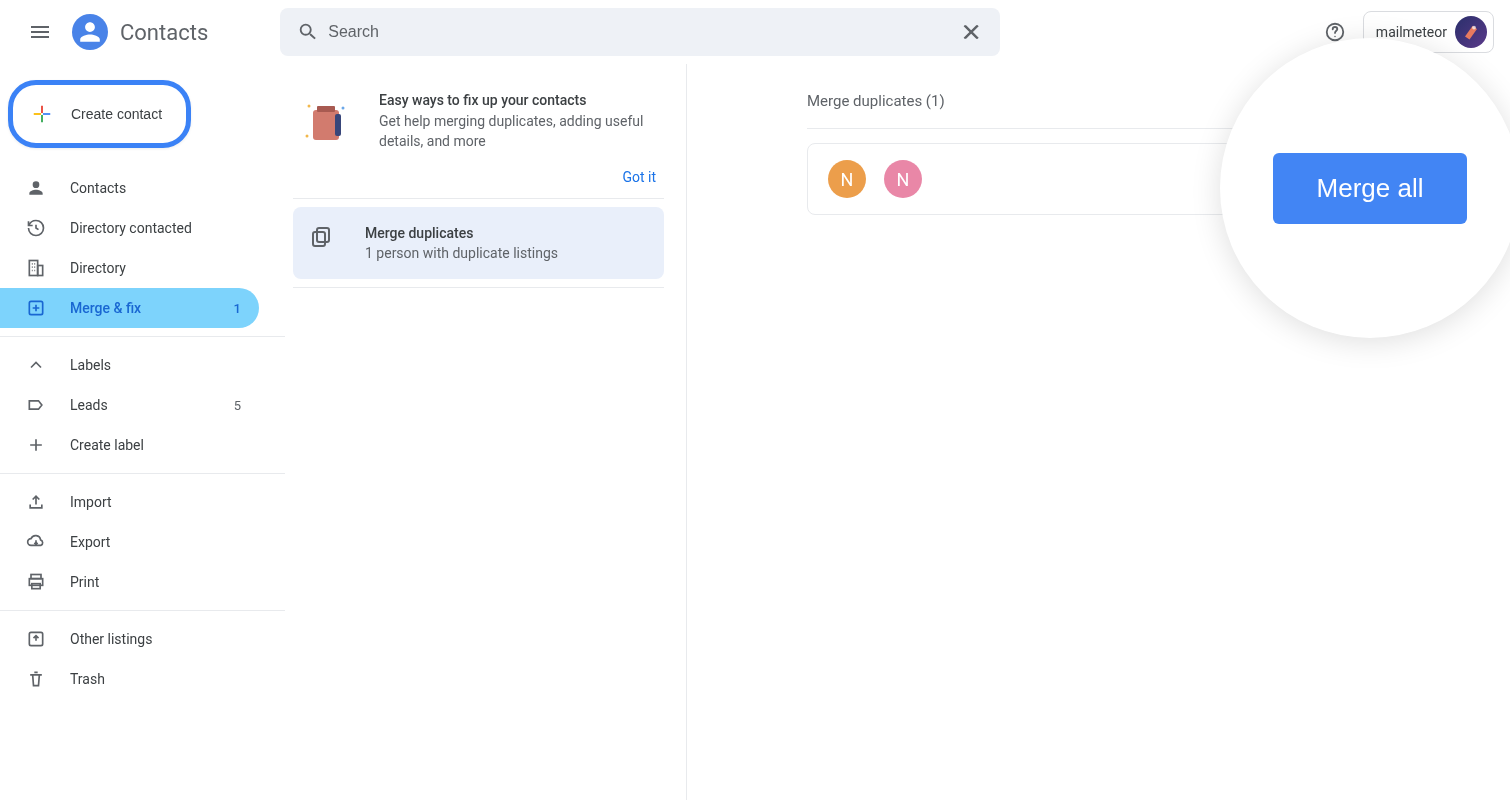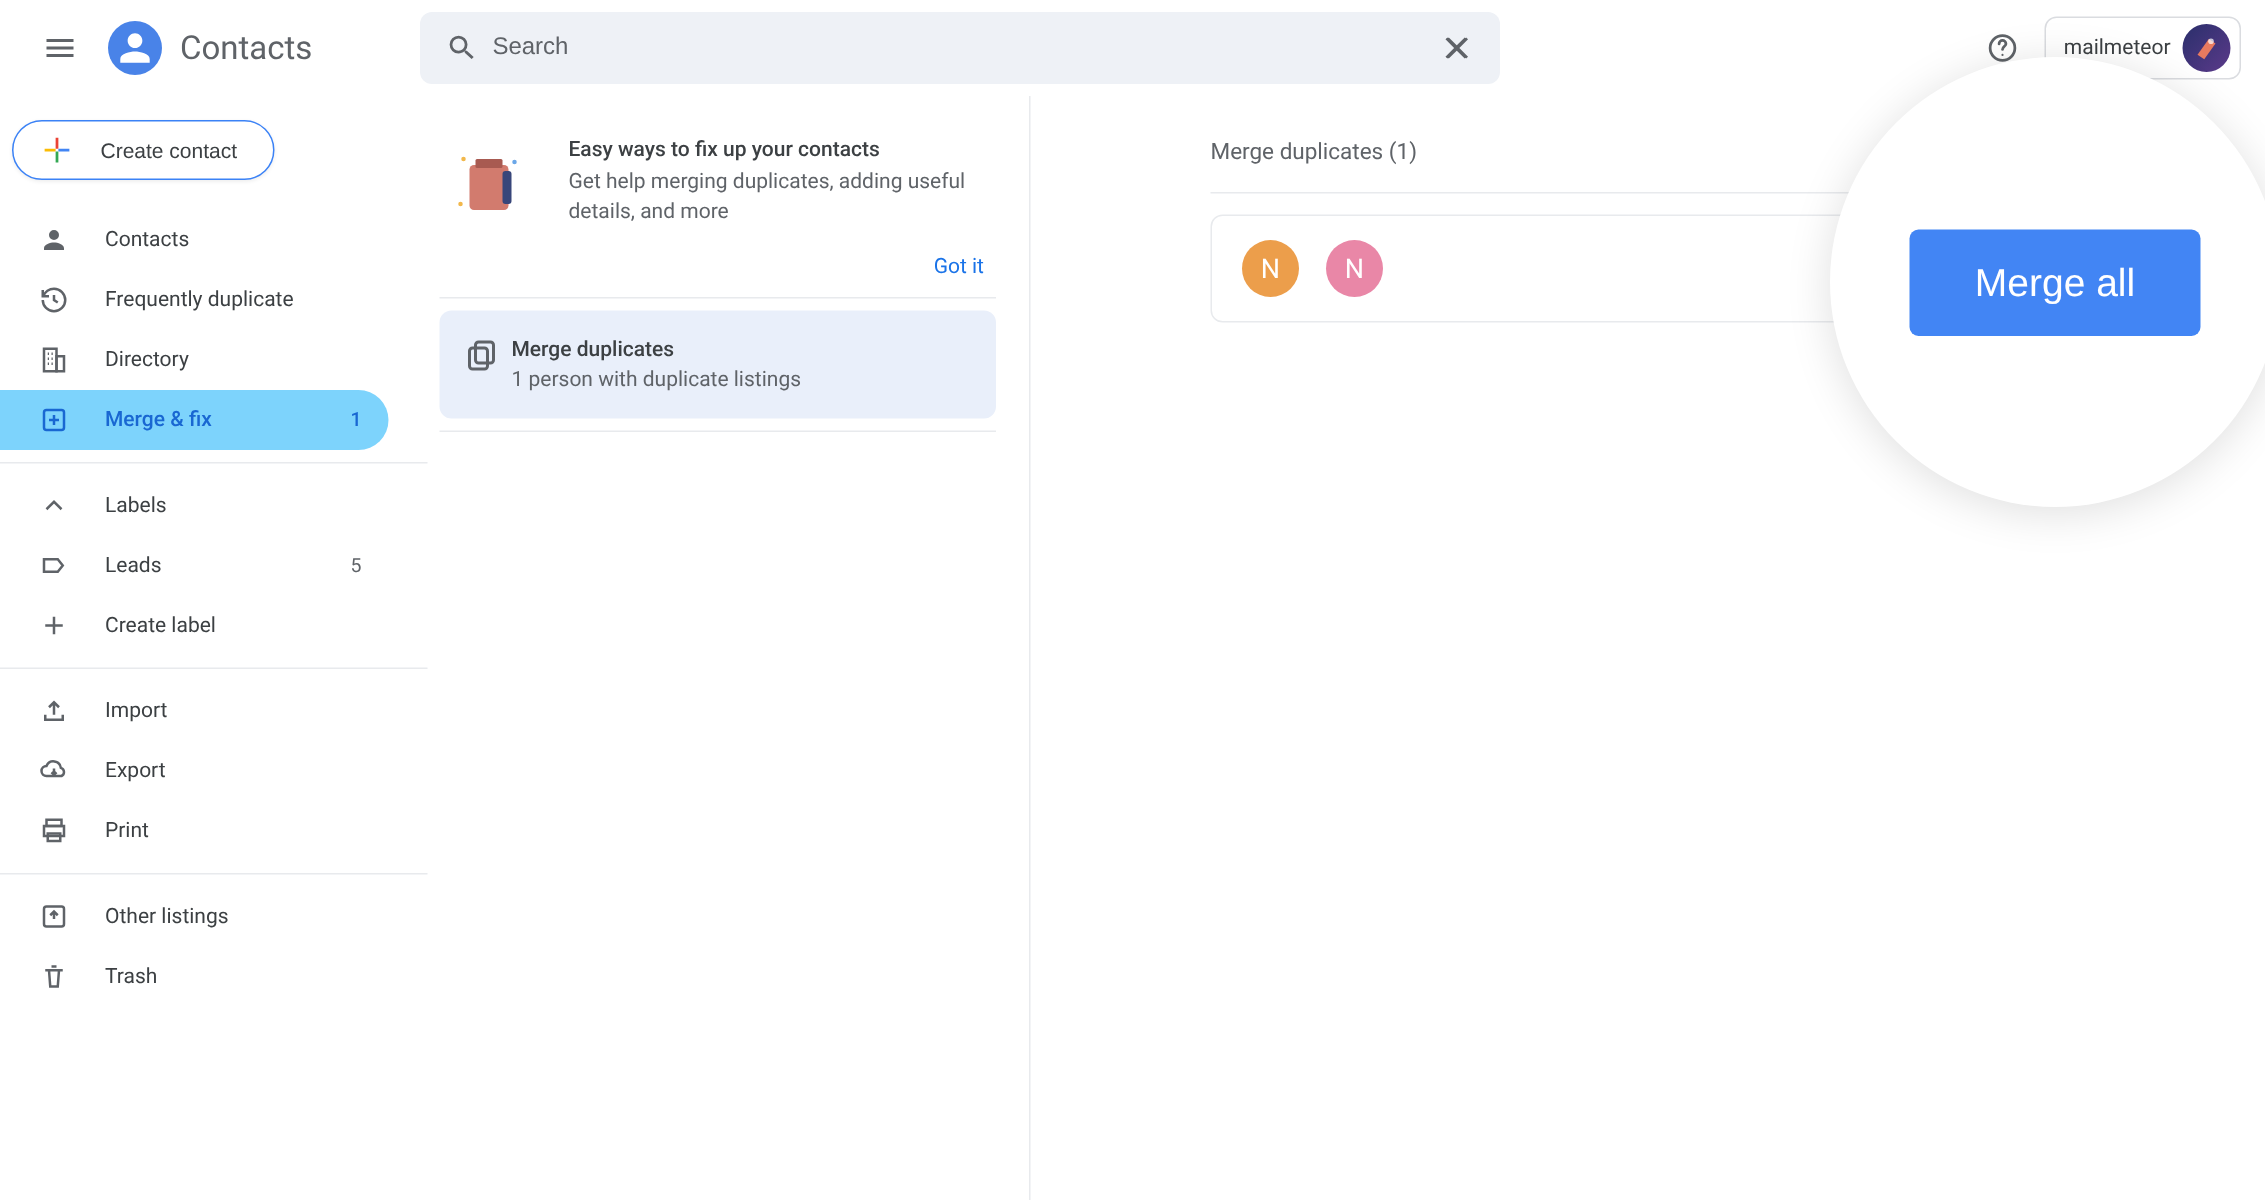--- a/index.html
+++ b/index.html
@@ -124,24 +124,24 @@
 .sidebar {
   width: 285px;
   flex-shrink: 0;
   padding-top: 8px;
 }
 .create-contact-btn {
   margin: 8px 0 20px 8px;
   display: flex;
   align-items: center;
   gap: 18px;
-  height: 40px;
+  height: 68px;
   padding: 0 24px 0 18px;
   border-radius: 28px;
-  border: 1px solid #3b82f6;
+  border: 5px solid #3b82f6;
   background: #fff;
   cursor: pointer;
   box-shadow: 0 1px 3px rgba(0,0,0,0.08);
   font-size: 14px;
   font-weight: 500;
   color: #3c4043;
   width: fit-content;
 }
 .create-contact-btn .plus-icon { width: 22px; height: 22px; }
 
@@ -225,21 +225,21 @@
   color: #1a73e8;
   font-size: 14px;
   cursor: pointer;
 }
 .merge-card {
   background: #e9effa;
   border-radius: 8px;
   margin-top: 8px;
   padding: 18px 16px;
   display: flex;
-  gap: 8px;
+  gap: 32px;
   cursor: pointer;
 }
 .merge-card-icon {
   width: 24px;
   height: 24px;
   color: #5f6368;
   flex-shrink: 0;
 }
 .merge-card-title {
   font-size: 14px;
@@ -414,21 +414,21 @@
         <span class="nav-label">Contacts</span>
       </li>
       <li class="nav-item">
         <span class="nav-icon">
             <svg viewBox="0 0 24 24" width="20" height="20" fill="none" stroke="currentColor" stroke-width="2">
               <path d="M3 12a9 9 0 109-9 9 9 0 00-8.5 6"></path>
               <path d="M3 4v5h5"></path>
               <path d="M12 8v4l3 2"></path>
             </svg>
           </span>
-        <span class="nav-label">Frequently duplicate</span>
+        <span class="nav-label">Directory contacted</span>
       </li>
       <li class="nav-item">
         <span class="nav-icon">
             <svg viewBox="0 0 24 24" width="20" height="20" fill="none" stroke="currentColor" stroke-width="2">
               <rect x="4" y="3" width="10" height="18"></rect>
               <rect x="14" y="9" width="6" height="12"></rect>
               <path d="M7 7h1M10 7h1M7 11h1M10 11h1M7 15h1M10 15h1"></path>
             </svg>
           </span>
         <span class="nav-label">Directory</span>

